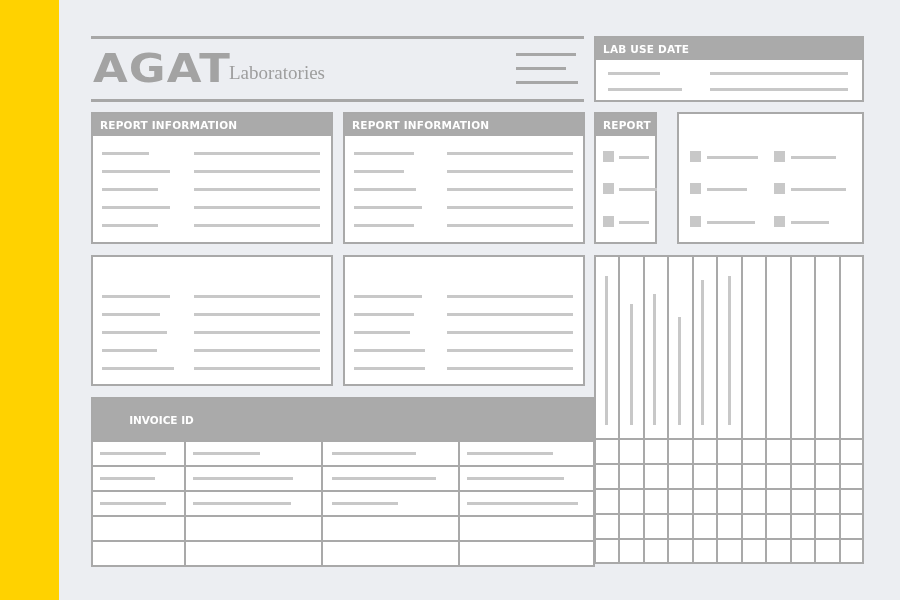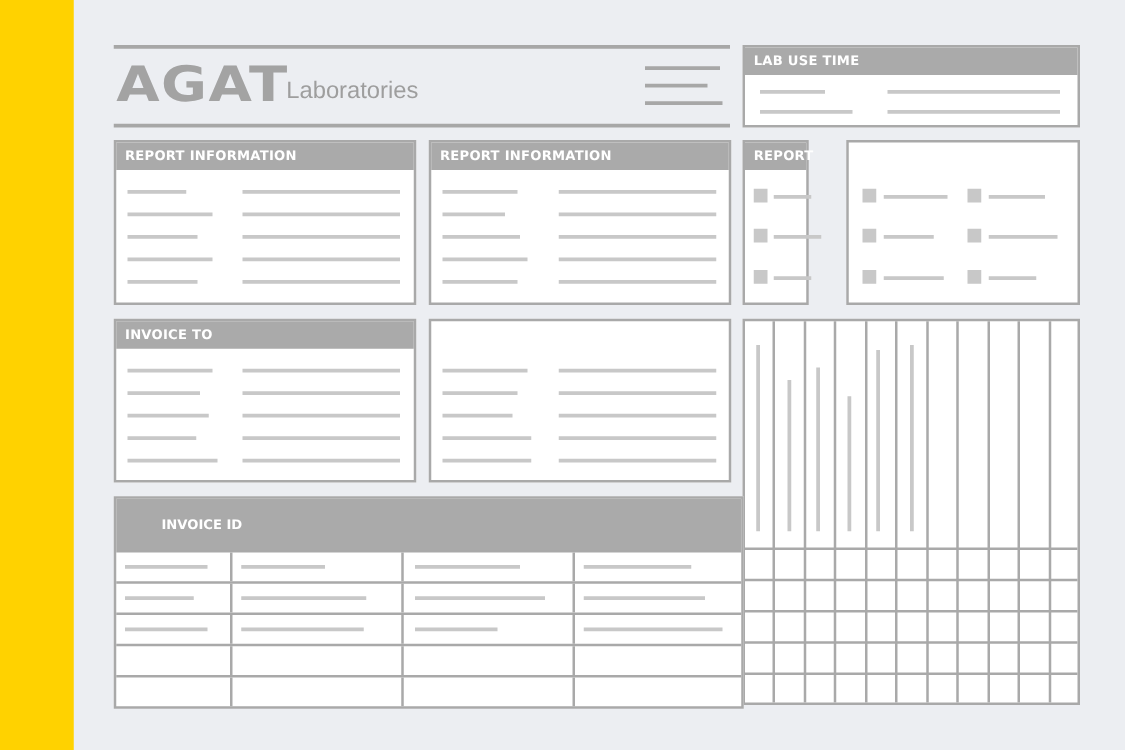--- a/index.html
+++ b/index.html
@@ -2,21 +2,21 @@
 <html><head>
 <meta charset="utf-8">
 <style>
   * { box-sizing: border-box; margin: 0; padding: 0; }
   html, body { width: 900px; height: 600px; overflow: hidden; }
   body { background: #eceef2; position: relative; font-family: "DejaVu Sans", sans-serif; }
   .stripe { position: absolute; left: 0; top: 0; width: 59px; height: 600px; background: #ffd200; }
   .abs { position: absolute; }
   .hr { position: absolute; height: 3px; background: #a7a7a7; }
   .logo { left: 93px; top: 46px; font-family: "DejaVu Sans", sans-serif; font-weight: bold; font-size: 39px; color: #a3a3a3; letter-spacing: 1px; transform: scaleX(1.15); transform-origin: left; }
-  .logo-sub { left: 229px; top: 62px; font-family: Liberation Sans, sans-serif; font-size: 19px; color: #9e9e9e; }
+  .logo-sub { left: 229px; top: 62px; font-family: Liberation Serif, serif; font-size: 19px; color: #9e9e9e; }
   .menu-line { position: absolute; height: 3px; background: #a7a7a7; }
   .panel { position: absolute; background: #fff; border: 2px solid #a9a9a9; }
   .panel-head { height: 22px; background: #aaaaaa; color: #fff; font-weight: bold; font-size: 10.5px; line-height: 22px; padding-left: 7px; letter-spacing: 0.2px; }
   .bar { position: absolute; height: 3px; background: #c8c8c8; }
   .vbar { position: absolute; width: 3px; background: #c8c8c8; }
   .chk { position: absolute; width: 11px; height: 11px; background: #c8c8c8; }
   .table { position: absolute; left: 91px; top: 397px; width: 504px; border: 2px solid #a9a9a9; background: #fff; }
   .thead { display: flex; height: 41px; background: #aaaaaa; }
   .th { color: #fff; font-weight: bold; font-size: 10.5px; display: flex; align-items: center; justify-content: center; }
   .trow { display: flex; height: 25px; border-top: 2px solid #a9a9a9; position: relative; }
@@ -35,21 +35,21 @@
 <div class="abs logo">AGAT</div>
 <div class="abs logo-sub">Laboratories</div>
 <div>
   <div class="menu-line" style="left:516px;top:53px;width:60px;"></div>
   <div class="menu-line" style="left:516px;top:67px;width:50px;"></div>
   <div class="menu-line" style="left:516px;top:81px;width:62px;"></div>
 </div>
 <div class="hr" style="left:91px;top:99px;width:493px;"></div>
 
 <div class="panel" style="left:594px;top:36px;width:270px;height:66px;">
-  <div class="panel-head">LAB USE TIME</div>
+  <div class="panel-head">LAB USE DATE</div>
   <div class="bar" style="left:12px;top:34px;width:52px;"></div>
   <div class="bar" style="left:114px;top:34px;width:138px;"></div>
   <div class="bar" style="left:12px;top:50px;width:74px;"></div>
   <div class="bar" style="left:114px;top:50px;width:138px;"></div>
 </div>
 
 <div class="panel" style="left:91px;top:112px;width:242px;height:132px;">
   <div class="panel-head">REPORT INFORMATION</div>
   <div class="bar" style="left:9px;top:38px;width:47px;"></div>
   <div class="bar" style="left:101px;top:38px;width:126px;"></div>
@@ -70,21 +70,21 @@
   <div class="bar" style="left:9px;top:56px;width:50px;"></div>
   <div class="bar" style="left:102px;top:56px;width:126px;"></div>
   <div class="bar" style="left:9px;top:74px;width:62px;"></div>
   <div class="bar" style="left:102px;top:74px;width:126px;"></div>
   <div class="bar" style="left:9px;top:92px;width:68px;"></div>
   <div class="bar" style="left:102px;top:92px;width:126px;"></div>
   <div class="bar" style="left:9px;top:110px;width:60px;"></div>
   <div class="bar" style="left:102px;top:110px;width:126px;"></div>
 </div>
 
-<div class="panel" style="left:594px;top:112px;width:53px;height:132px;">
+<div class="panel" style="left:594px;top:112px;width:63px;height:132px;">
   <div class="panel-head">REPORT</div>
   <div class="chk" style="left:7px;top:37px;"></div>
   <div class="bar" style="left:23px;top:42px;width:30px;"></div>
   <div class="chk" style="left:7px;top:69px;"></div>
   <div class="bar" style="left:23px;top:74px;width:38px;"></div>
   <div class="chk" style="left:7px;top:102px;"></div>
   <div class="bar" style="left:23px;top:107px;width:30px;"></div>
 </div>
 
 <div class="panel" style="left:677px;top:112px;width:187px;height:132px;">
@@ -96,21 +96,20 @@
   <div class="bar" style="left:28px;top:74px;width:40px;"></div>
   <div class="chk" style="left:95px;top:69px;"></div>
   <div class="bar" style="left:112px;top:74px;width:55px;"></div>
   <div class="chk" style="left:11px;top:102px;"></div>
   <div class="bar" style="left:28px;top:107px;width:48px;"></div>
   <div class="chk" style="left:95px;top:102px;"></div>
   <div class="bar" style="left:112px;top:107px;width:38px;"></div>
 </div>
 
 <div class="panel" style="left:91px;top:255px;width:242px;height:131px;">
-  <div class="panel-head">INVOICE TO</div>
   <div class="bar" style="left:9px;top:38px;width:68px;"></div>
   <div class="bar" style="left:101px;top:38px;width:126px;"></div>
   <div class="bar" style="left:9px;top:56px;width:58px;"></div>
   <div class="bar" style="left:101px;top:56px;width:126px;"></div>
   <div class="bar" style="left:9px;top:74px;width:65px;"></div>
   <div class="bar" style="left:101px;top:74px;width:126px;"></div>
   <div class="bar" style="left:9px;top:92px;width:55px;"></div>
   <div class="bar" style="left:101px;top:92px;width:126px;"></div>
   <div class="bar" style="left:9px;top:110px;width:72px;"></div>
   <div class="bar" style="left:101px;top:110px;width:126px;"></div>

